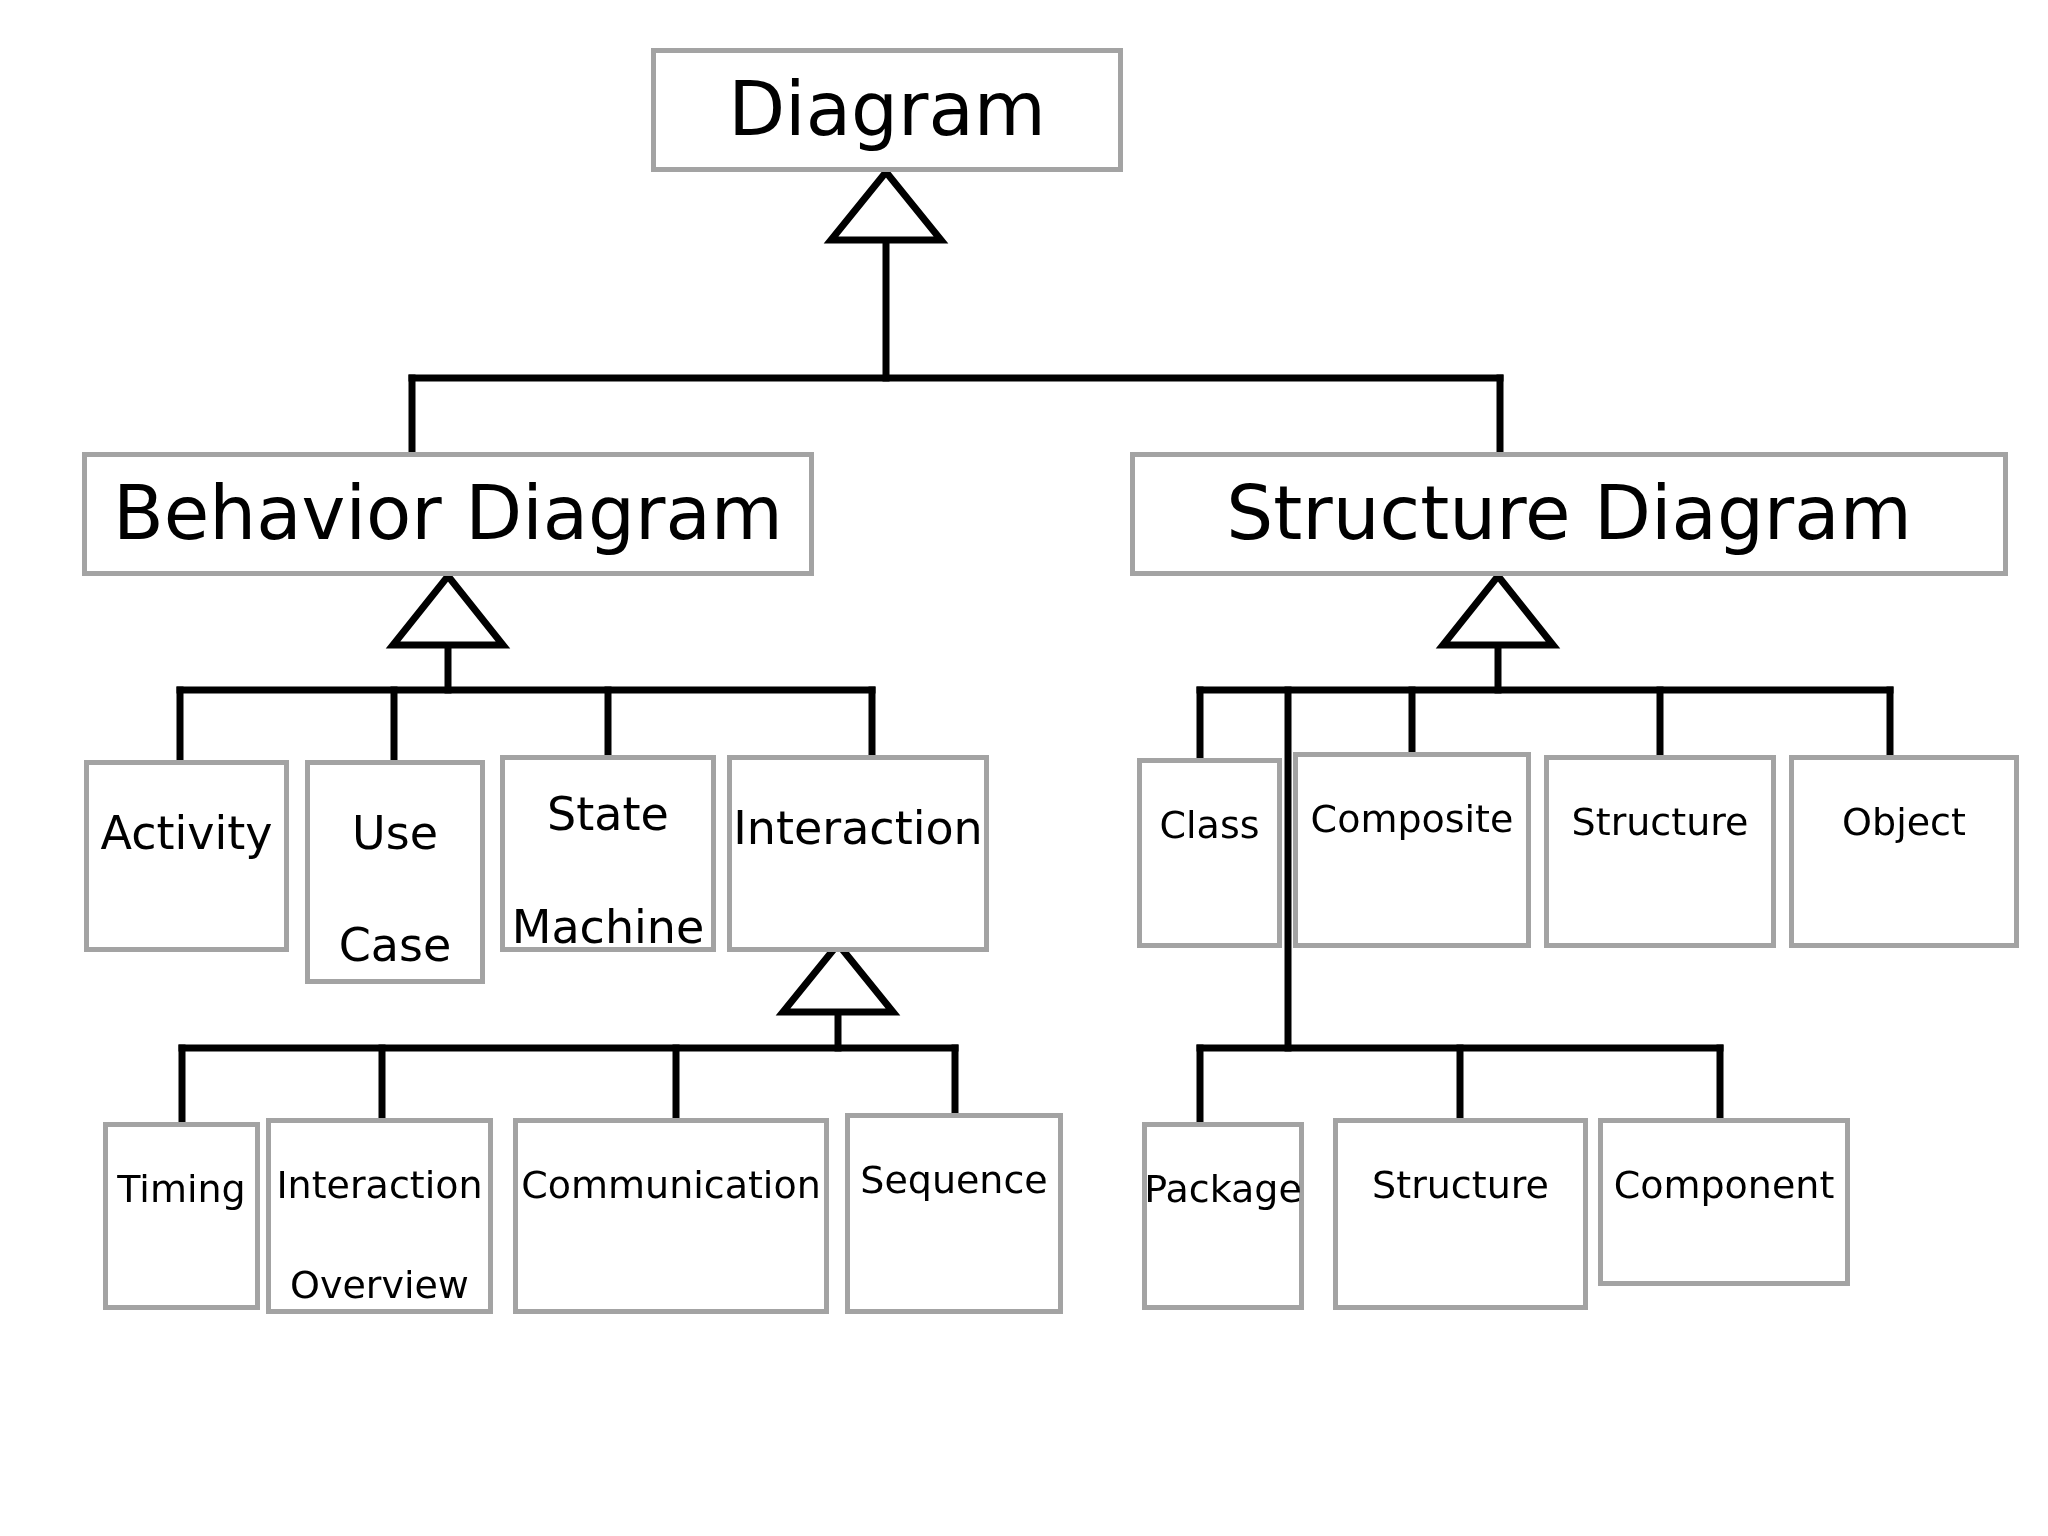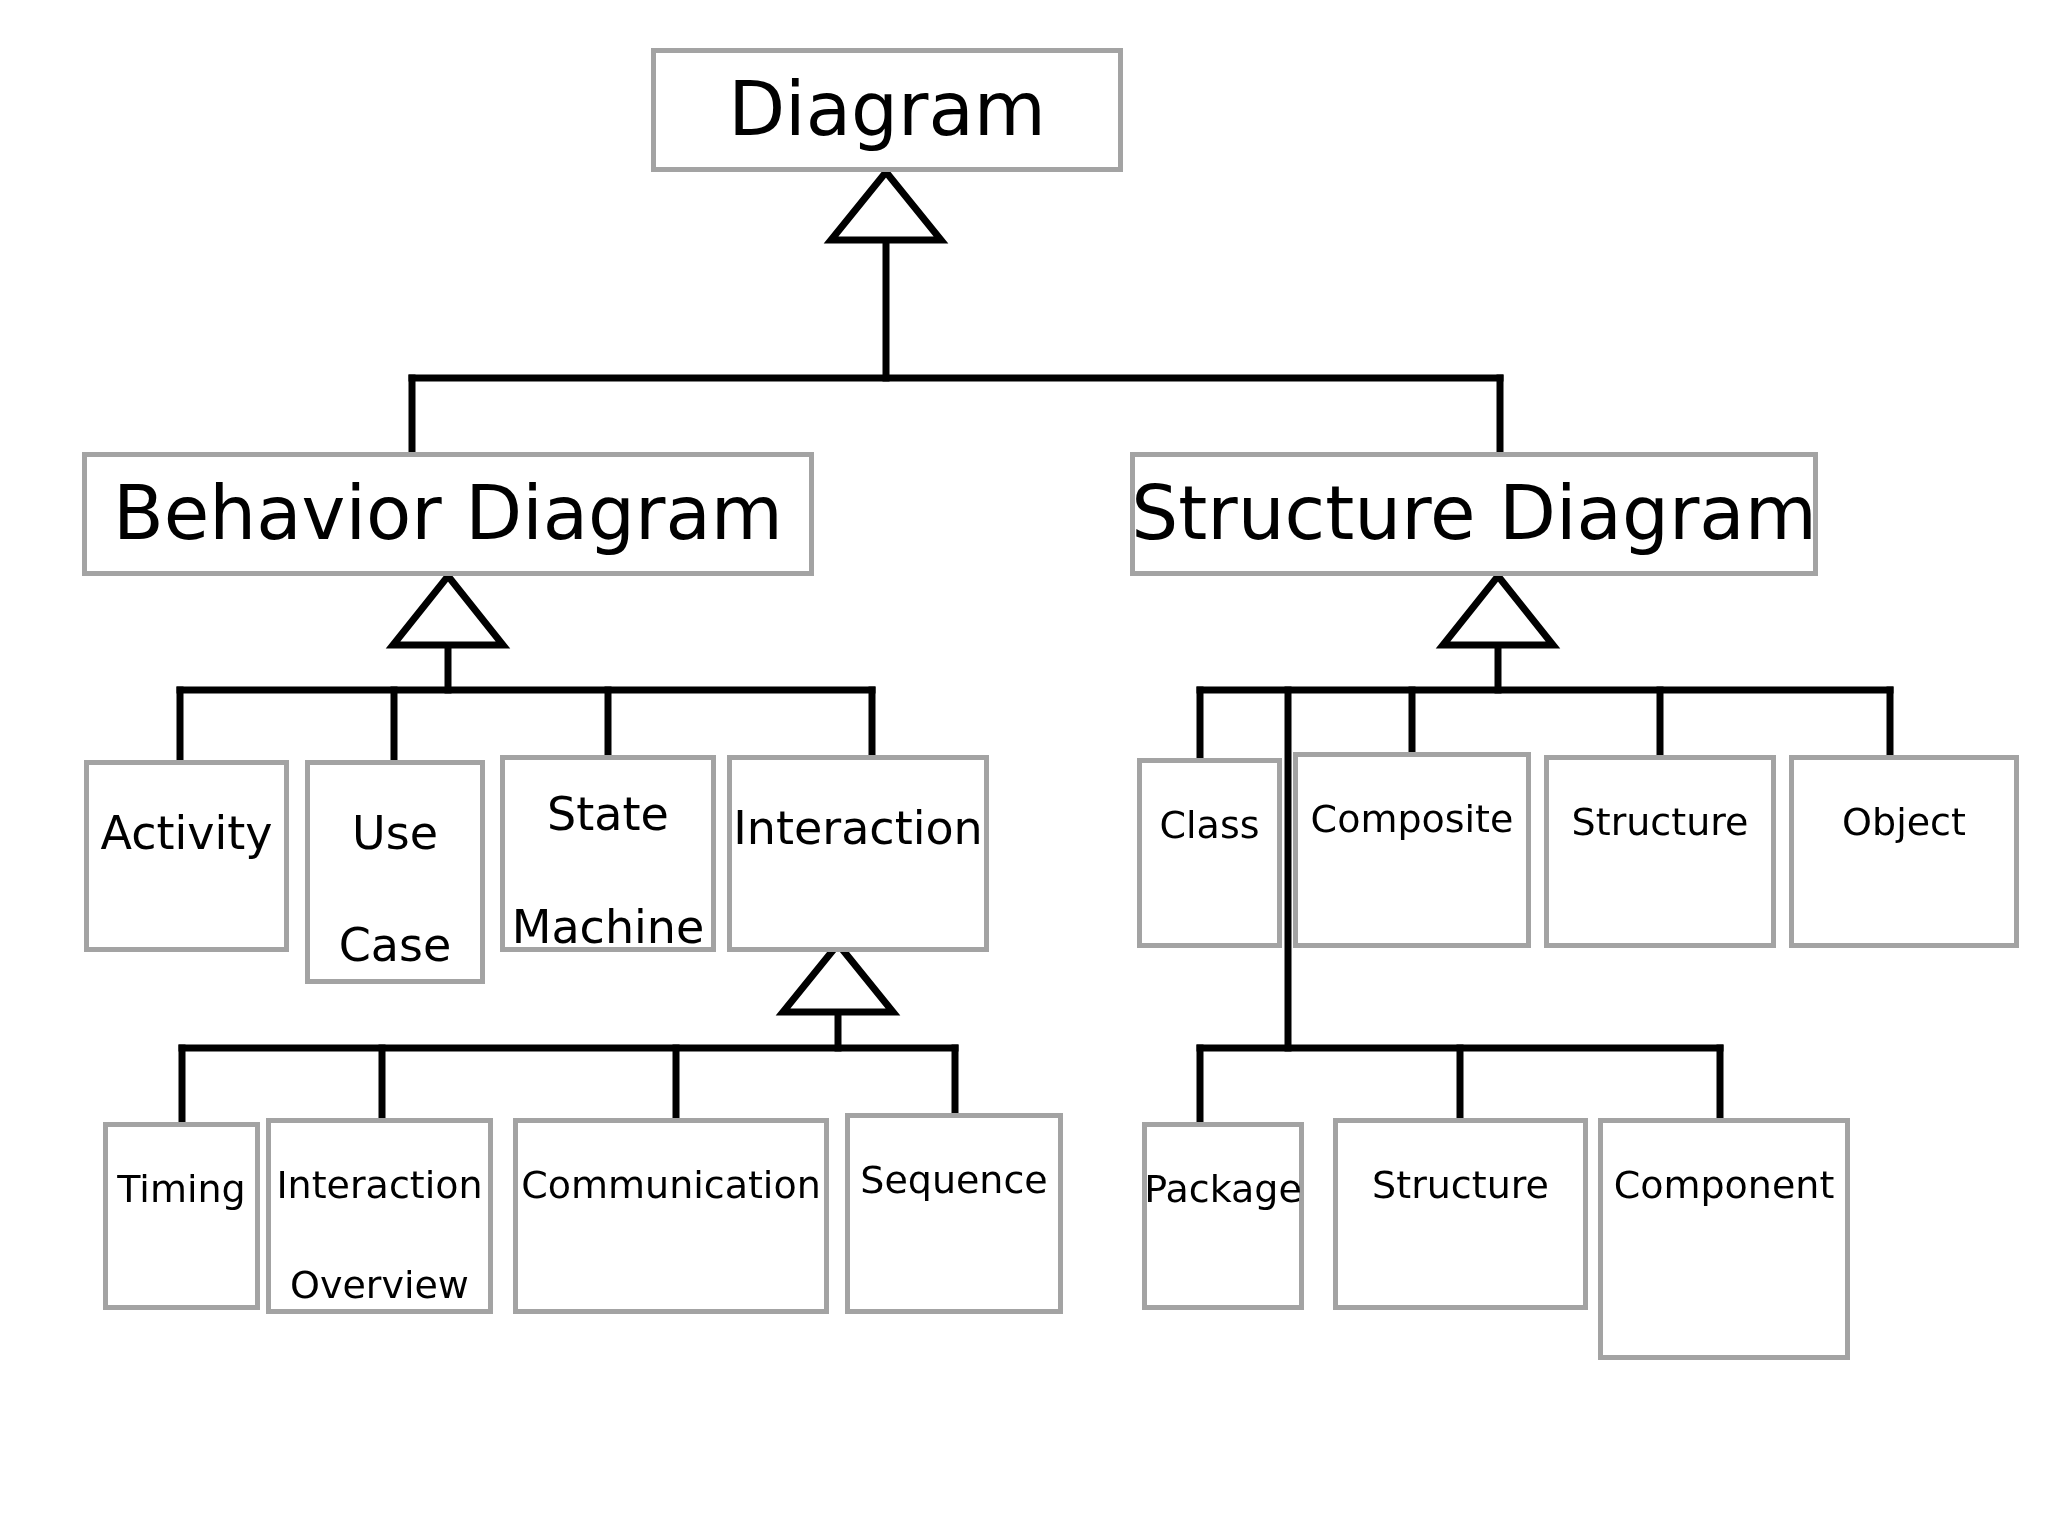--- a/index.html
+++ b/index.html
@@ -121,21 +121,21 @@
   </svg>
 
   <div class="node tier-root" style="left:651px; top:48px; width:472px; height:124px;">
     <span>Diagram</span>
   </div>
 
   <div class="node tier-branch" style="left:82px; top:452px; width:732px; height:124px;">
     <span>Behavior Diagram</span>
   </div>
 
-  <div class="node tier-branch" style="left:1130px; top:452px; width:688px; height:124px;align-items:center;">
+  <div class="node tier-branch" style="left:1130px; top:452px; width:878px; height:124px;align-items:center;">
     <span>Structure Diagram</span>
   </div>
 
   <div class="node tier-leaf oneline-top" style="left:84px; top:760px; width:205px; height:192px;">
     <span>Activity</span>
   </div>
 
   <div class="node tier-leaf twoline" style="left:305px; top:760px; width:180px; height:224px;">
     <span>Use</span>
     <span class="line2">Case</span>
@@ -184,17 +184,17 @@
   </div>
 
   <div class="node tier-leaf2 oneline-top" style="left:1142px; top:1122px; width:162px; height:188px;">
     <span>Package</span>
   </div>
 
   <div class="node tier-leaf2 oneline-top" style="left:1333px; top:1118px; width:255px; height:192px;">
     <span>Structure</span>
   </div>
 
-  <div class="node tier-leaf2 oneline-top" style="left:1598px; top:1118px; width:252px; height:242px;">
+  <div class="node tier-leaf2 oneline-top" style="left:1598px; top:1118px; width:252px; height:168px;">
     <span>Component</span>
   </div>
 
 </div>
 
 </body></html>

